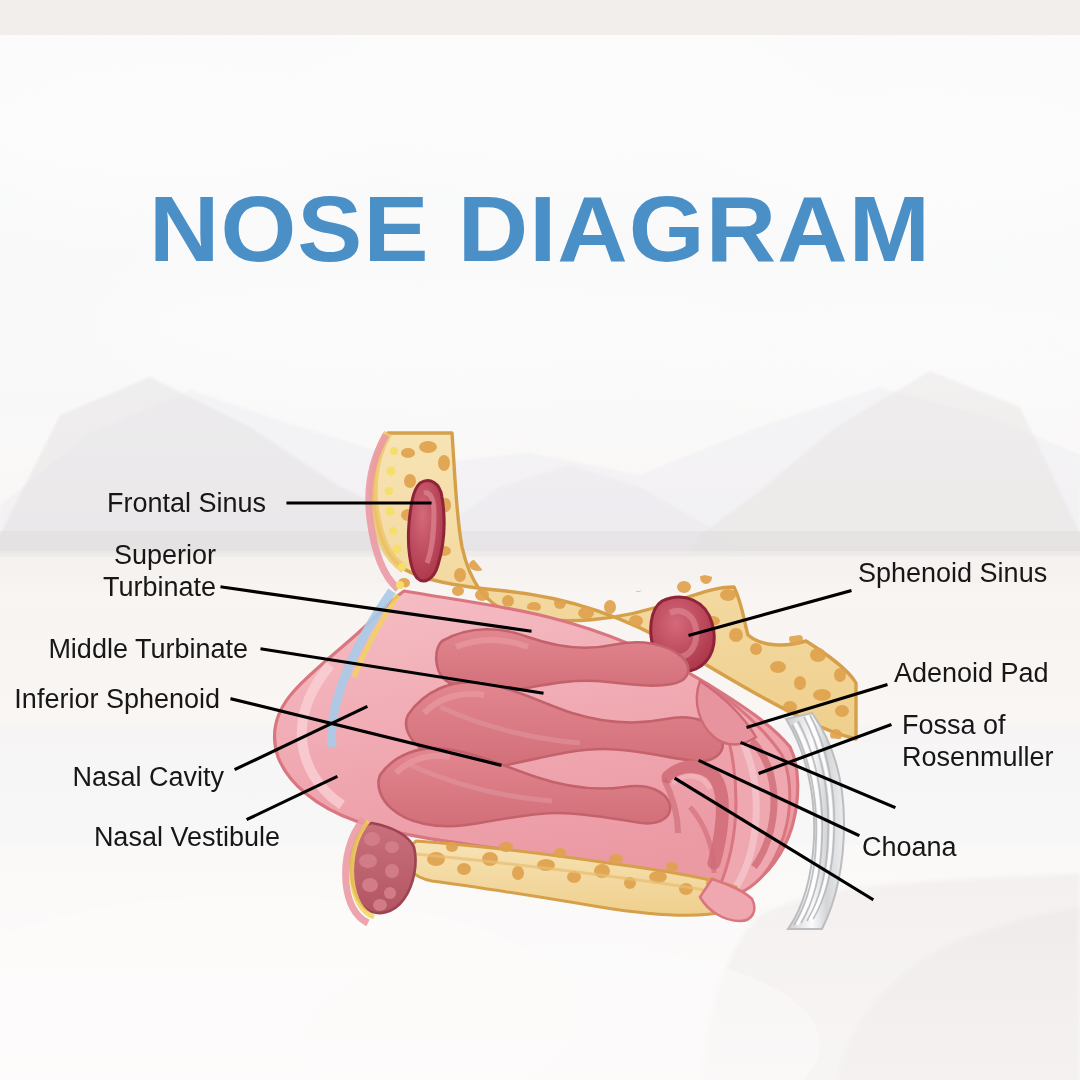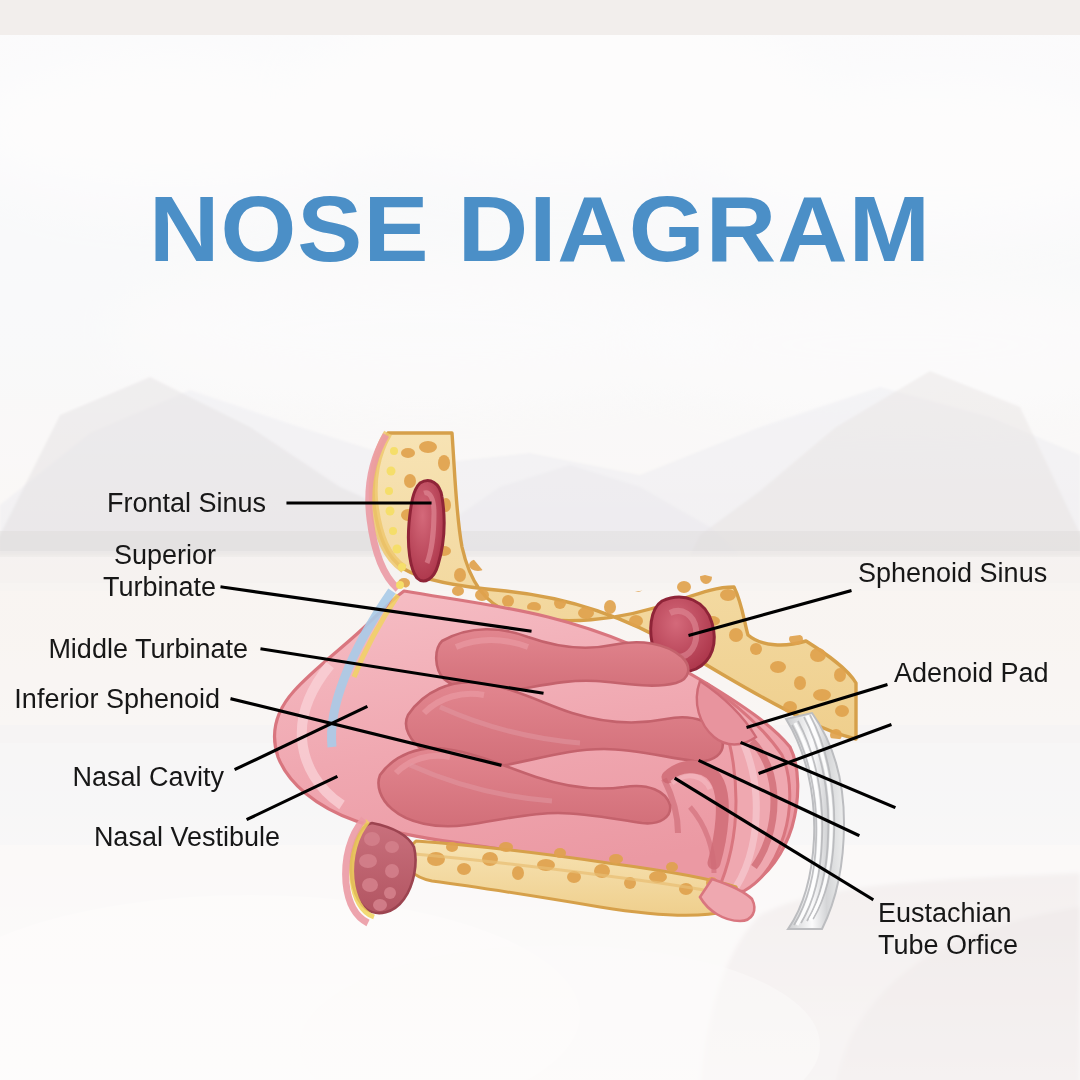--- a/index.html
+++ b/index.html
@@ -377,19 +377,20 @@
   <div class="lbl r" style="left:0px;top:648px;width:220px;">Inferior Sphenoid</div>
 
   <div class="lbl r" style="left:0px;top:726px;width:224px;">Nasal Cavity</div>
 
   <div class="lbl r" style="left:0px;top:786px;width:236px;padding-left:44px;">Nasal Vestibule</div>
 
   <div class="lbl l" style="left:858px;top:522px;width:222px;">Sphenoid Sinus</div>
 
   <div class="lbl l" style="left:894px;top:622px;width:186px;">Adenoid Pad</div>
 
-
-
-
-  <div class="lbl l" style="left:878px;top:862px;width:200px;">Eustachian
-Tube Orfice</div>
+  <div class="lbl l" style="left:902px;top:674px;width:178px;">Fossa of
+Rosenmuller</div>
+
+
+  <div class="lbl l" style="left:862px;top:796px;width:150px;">Choana</div>
+
 
 </div>
 
 </body></html>

